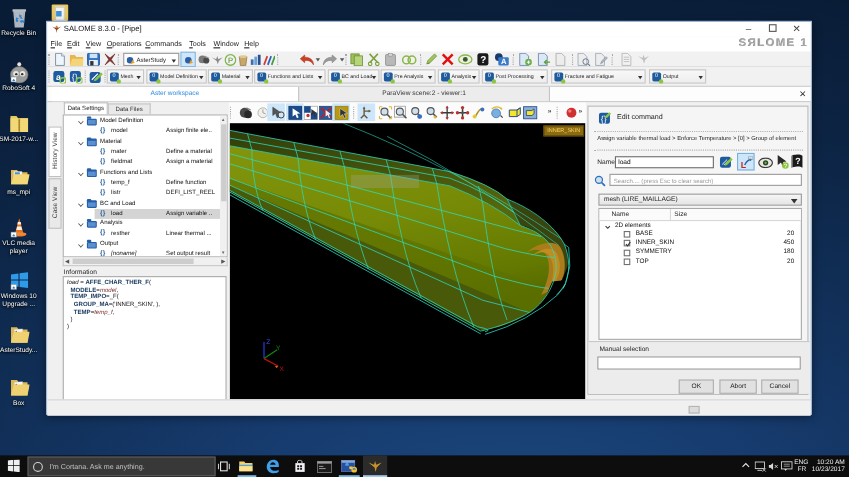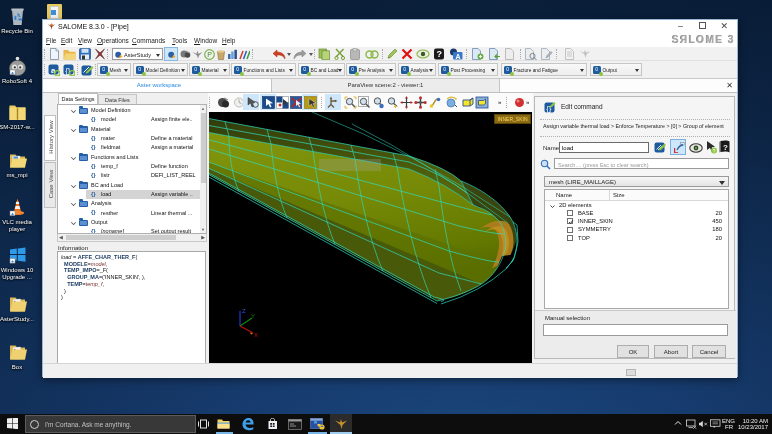--- a/index.html
+++ b/index.html
@@ -153,21 +153,21 @@
  </div>
  <div id="menubar">
    <span style="left:3px;"><u>F</u>ile</span>
    <span style="left:18px;"><u>E</u>dit</span>
    <span style="left:35px;"><u>V</u>iew</span>
    <span style="left:54px;"><u>O</u>perations</span>
    <span style="left:89px;"><u>C</u>ommands</span>
    <span style="left:129px;"><u>T</u>ools</span>
    <span style="left:151px;"><u>W</u>indow</span>
    <span style="left:179px;"><u>H</u>elp</span>
-   <div id="logo">SЯLOME 3</div>
+   <div id="logo">SЯLOME 1</div>
  </div>
  <div id="tb1">
   <div class="abs" style="left:1px;top:2px;width:2px;height:10px;border-left:1px dotted #aaa;"></div>
   <svg class="abs" style="left:6px;top:1px;" width="11" height="12" viewBox="0 0 11 12">
         <path d="M1.5,0.5 L7,0.5 L9.5,3 L9.5,11.5 L1.5,11.5 Z" fill="#eef5fc" stroke="#7a8a99" stroke-width="0.8"></path>
         <path d="M7,0.5 L7,3 L9.5,3" fill="#cfe0f0" stroke="#7a8a99" stroke-width="0.6"></path>
       </svg>
   <svg class="abs" style="left:20px;top:1px;" width="13" height="12" viewBox="0 0 13 12">
         <path d="M0.5,2 L5,2 L6.5,3.8 L12.5,3.8 L12.5,11.5 L0.5,11.5 Z" fill="#e8b64c"></path>
         <path d="M0.5,11.5 L2.5,5.5 L13,5.5 L12.5,11.5 Z" fill="#f4d478"></path>

